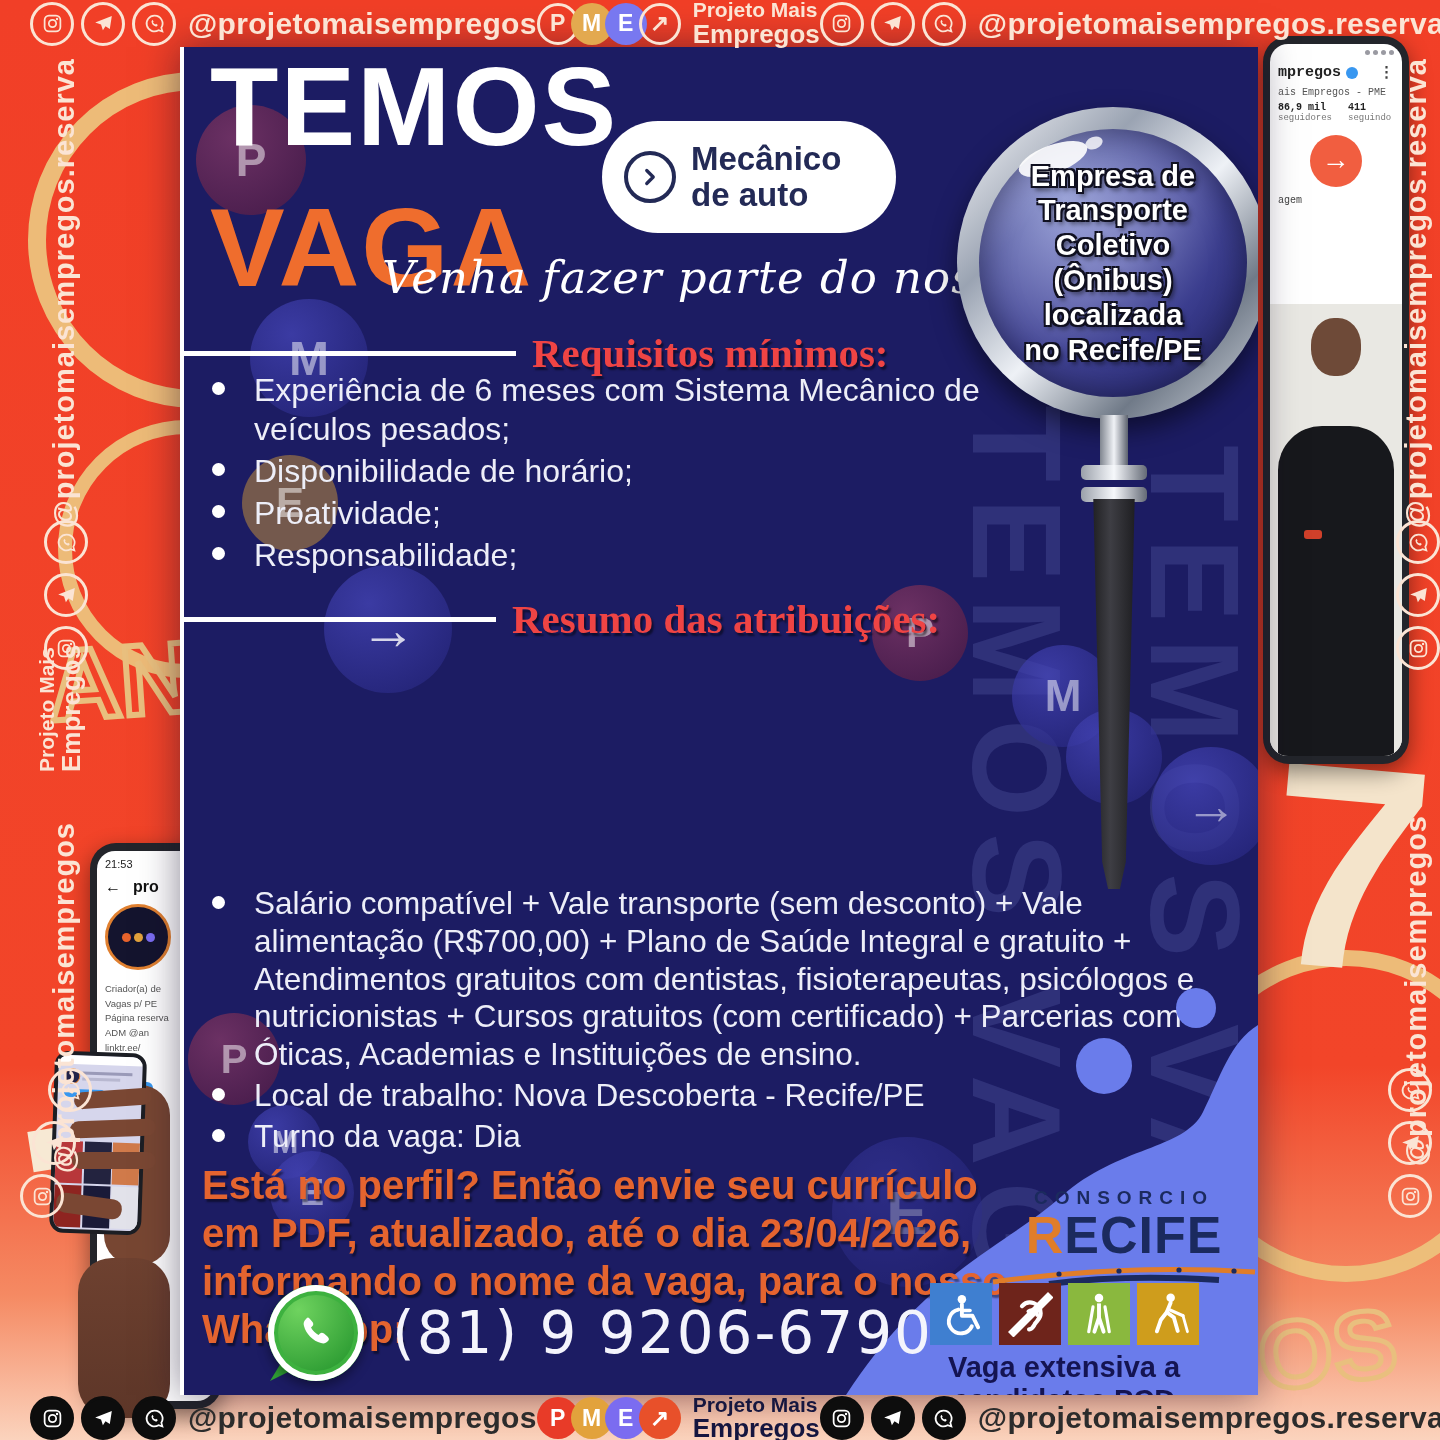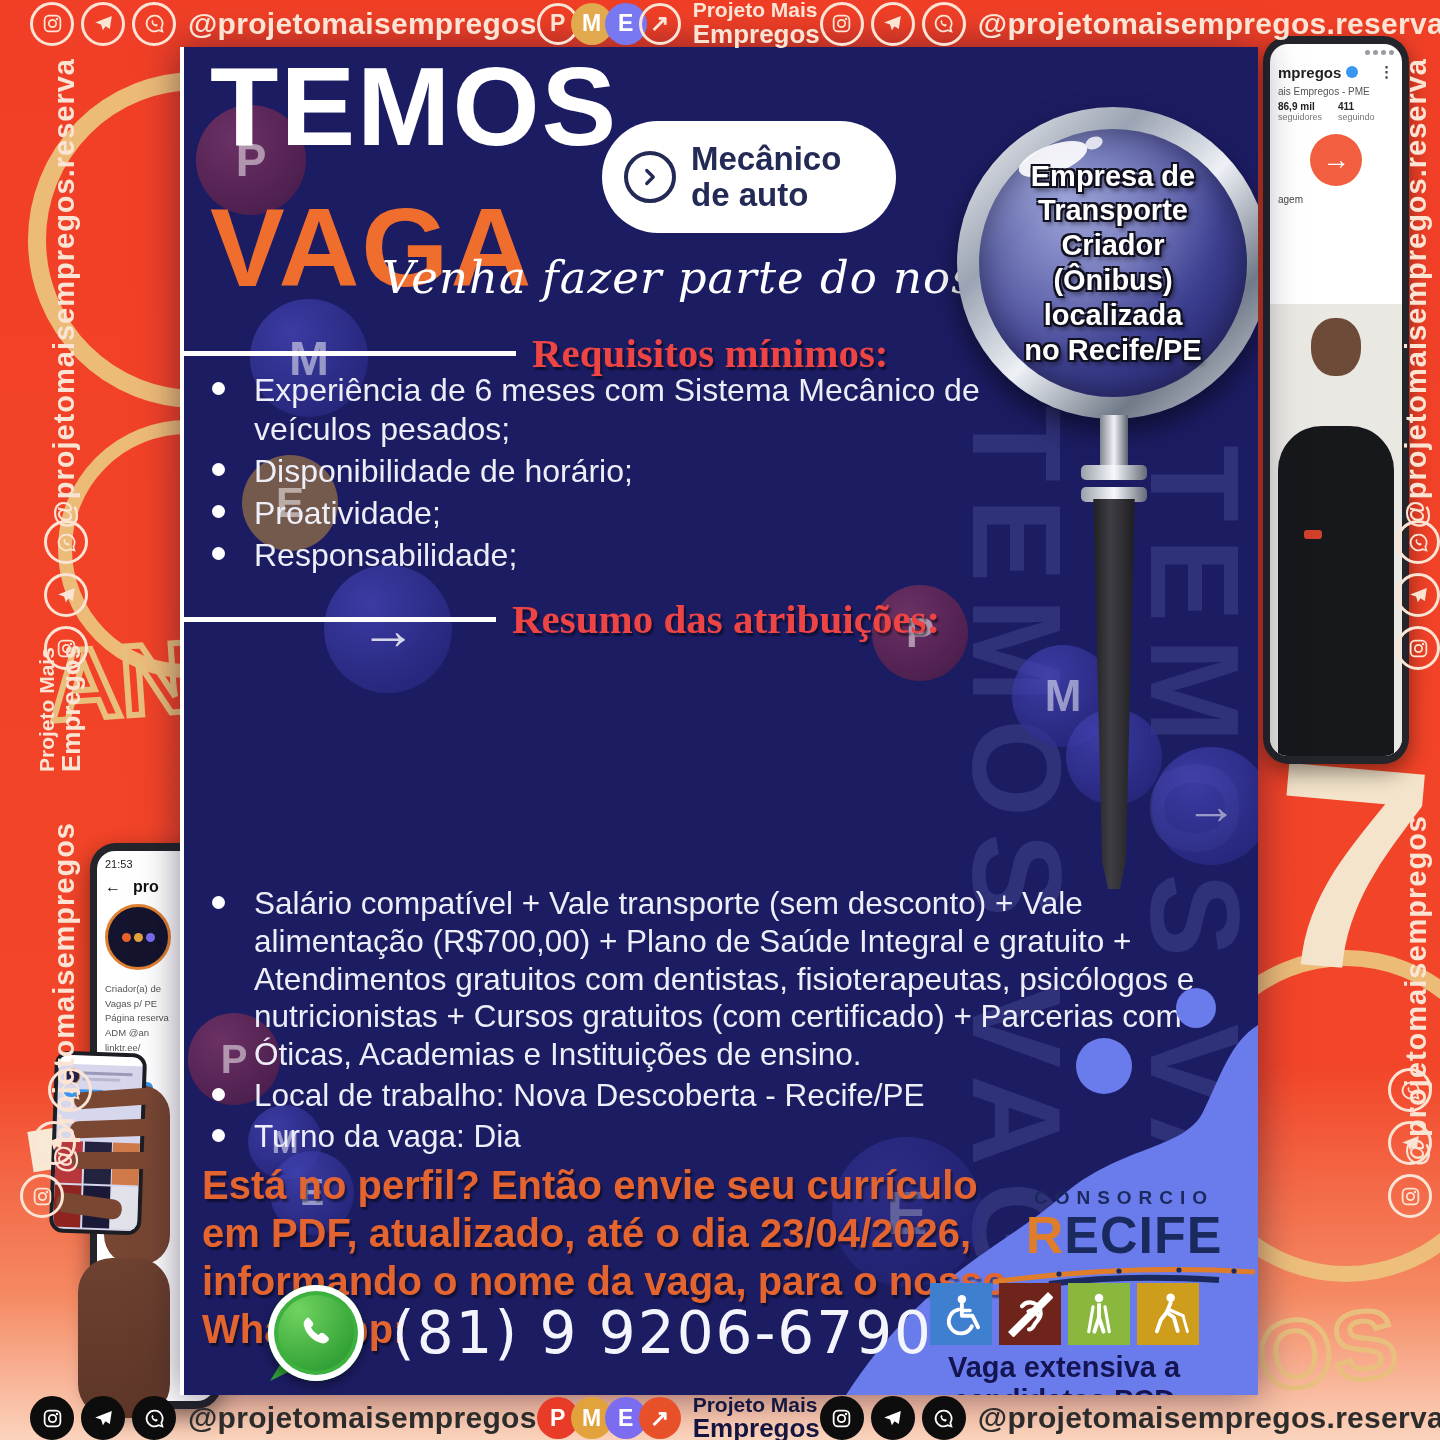--- a/index.html
+++ b/index.html
@@ -396,21 +396,21 @@
           <span style="background:#e2e2ea;"></span>
       </div>
     </div>
   </div>
   <span class="finger" style="left:74px;top:1090px;width:78px;transform:rotate(-4deg);"></span>
   <span class="finger" style="left:70px;top:1120px;width:86px;transform:rotate(-2deg);"></span>
   <span class="finger" style="left:72px;top:1152px;width:84px;"></span>
   <span class="finger" style="left:56px;top:1196px;width:66px;height:20px;transform:rotate(8deg);"></span>
   <div class="forearm" style="left:78px;top:1258px;width:92px;height:160px;"></div>
 
-  <div class="phone" style="left:1263px;top:36px;width:146px;height:728px;z-index:4;">
+  <div class="phone" style="left:1263px;top:36px;width:146px;height:728px;z-index:4;font-family:Liberation Mono, monospace;">
     <div class="pscreen">
       <div class="rp-status">
           <span class="dot"></span>
           <span class="dot"></span>
           <span class="dot"></span>
           <span class="dot"></span>
         </div>
       <div class="rp-handlerow">
         <span>mpregos</span>
         <span class="vbadge"></span>
@@ -466,21 +466,21 @@
     <div class="tagline">Venha fazer parte do nosso time!</div>
 
     <div class="mag">
       <div class="mag-ring"></div>
       <div class="mag-glass"></div>
       <div class="mag-glare"></div>
       <div class="mag-glare2"></div>
       <div class="mag-text">
         <div class="mag-line">Empresa de</div>
         <div class="mag-line">Transporte</div>
-        <div class="mag-line">Criador</div>
+        <div class="mag-line">Coletivo</div>
         <div class="mag-line">(Ônibus)</div>
         <div class="mag-line">localizada</div>
         <div class="mag-line">no Recife/PE</div>
       </div>
     </div>
     <div class="mag-neck"></div>
     <div class="mag-ridge" style="top:418px;"></div>
     <div class="mag-ridge" style="top:440px;"></div>
     <div class="mag-handle"></div>
 

